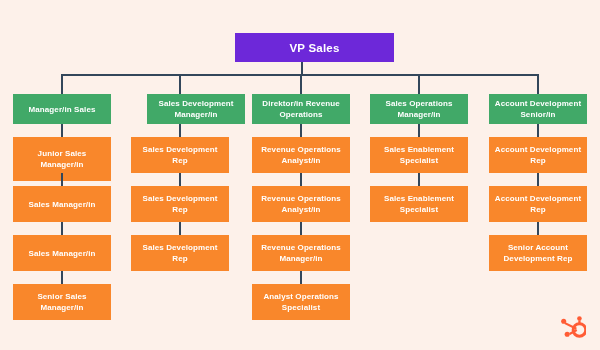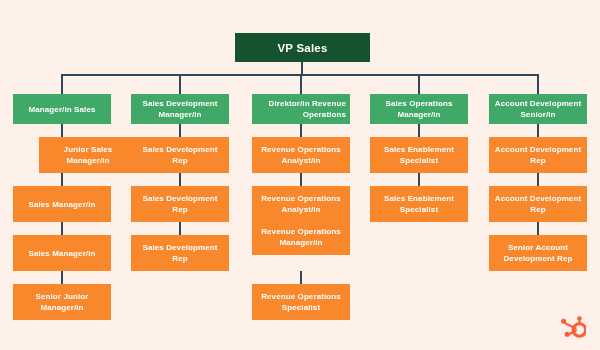--- a/index.html
+++ b/index.html
@@ -18,23 +18,23 @@
     position: relative;
     width: 600px;
     height: 350px;
   }
 
   
   .root-node {
     position: absolute;
     left: 235px;
     top: 33px;
-    width: 135px;
+    width: 159px;
     height: 29px;
-    background: #14532d;
+    background: #6d28d9;
     color: #ffffff;
     display: flex;
     align-items: center;
     justify-content: center;
     font-size: 11.5px;
     font-weight: bold;
     letter-spacing: 0.2px;
     box-sizing: border-box;
   }
 
@@ -124,49 +124,49 @@
 
   <div class="root-node">VP Sales</div>
 
   <div class="conn conn-v root-stem"></div>
   <div class="conn conn-h bus"></div>
 
   <div class="column col-0">
       <div class="col-drop" style="background: rgb(51, 71, 91);"></div>
       <div class="node lead" style="top: 94px; height: 30px;">Manager/in Sales</div>
       <div class="node-link" style="top: 124px; height: 13px;"></div>
-      <div class="node report" style="top: 137px; height: 36px; margin-left: 26px;">Junior Sales Manager/in</div>
+      <div class="node report" style="top: 137px; height: 44px;">Junior Sales Manager/in</div>
       <div class="node-link" style="top: 173px; height: 13px;"></div>
       <div class="node report" style="top: 186px; height: 36px;">Sales Manager/in</div>
       <div class="node-link" style="top: 222px; height: 13px;"></div>
       <div class="node report" style="top: 235px; height: 36px;">Sales Manager/in</div>
       <div class="node-link" style="top: 271px; height: 13px;"></div>
-      <div class="node report" style="top: 284px; height: 36px;">Senior Junior Manager/in</div>
+      <div class="node report" style="top: 284px; height: 36px;">Senior Sales Manager/in</div>
     </div>
   <div class="column col-1">
       <div class="col-drop" style="background: rgb(51, 71, 91);"></div>
-      <div class="node lead" style="top: 94px; height: 30px;">Sales Development Manager/in</div>
+      <div class="node lead" style="top: 94px; height: 30px; margin-left: 16px;">Sales Development Manager/in</div>
       <div class="node-link" style="top: 124px; height: 13px;"></div>
       <div class="node report" style="top: 137px; height: 36px;">Sales Development Rep</div>
       <div class="node-link" style="top: 173px; height: 13px;"></div>
       <div class="node report" style="top: 186px; height: 36px;">Sales Development Rep</div>
       <div class="node-link" style="top: 222px; height: 13px;"></div>
       <div class="node report" style="top: 235px; height: 36px;">Sales Development Rep</div>
     </div>
   <div class="column col-2">
       <div class="col-drop" style="background: rgb(51, 71, 91);"></div>
-      <div class="node lead" style="top: 94px; height: 30px; text-align: right;">Direktor/in Revenue Operations</div>
+      <div class="node lead" style="top: 94px; height: 30px;">Direktor/in Revenue Operations</div>
       <div class="node-link" style="top: 124px; height: 13px;"></div>
       <div class="node report" style="top: 137px; height: 36px;">Revenue Operations Analyst/in</div>
       <div class="node-link" style="top: 173px; height: 13px;"></div>
       <div class="node report" style="top: 186px; height: 36px;">Revenue Operations Analyst/in</div>
       <div class="node-link" style="top: 222px; height: 13px;"></div>
-      <div class="node report" style="top: 219px; height: 36px;">Revenue Operations Manager/in</div>
+      <div class="node report" style="top: 235px; height: 36px;">Revenue Operations Manager/in</div>
       <div class="node-link" style="top: 271px; height: 13px;"></div>
-      <div class="node report" style="top: 284px; height: 36px;">Revenue Operations Specialist</div>
+      <div class="node report" style="top: 284px; height: 36px;">Analyst Operations Specialist</div>
     </div>
   <div class="column col-3">
       <div class="col-drop" style="background: rgb(51, 71, 91);"></div>
       <div class="node lead" style="top: 94px; height: 30px;">Sales Operations Manager/in</div>
       <div class="node-link" style="top: 124px; height: 13px;"></div>
       <div class="node report" style="top: 137px; height: 36px;">Sales Enablement Specialist</div>
       <div class="node-link" style="top: 173px; height: 13px;"></div>
       <div class="node report" style="top: 186px; height: 36px;">Sales Enablement Specialist</div>
     </div>
   <div class="column col-4">

